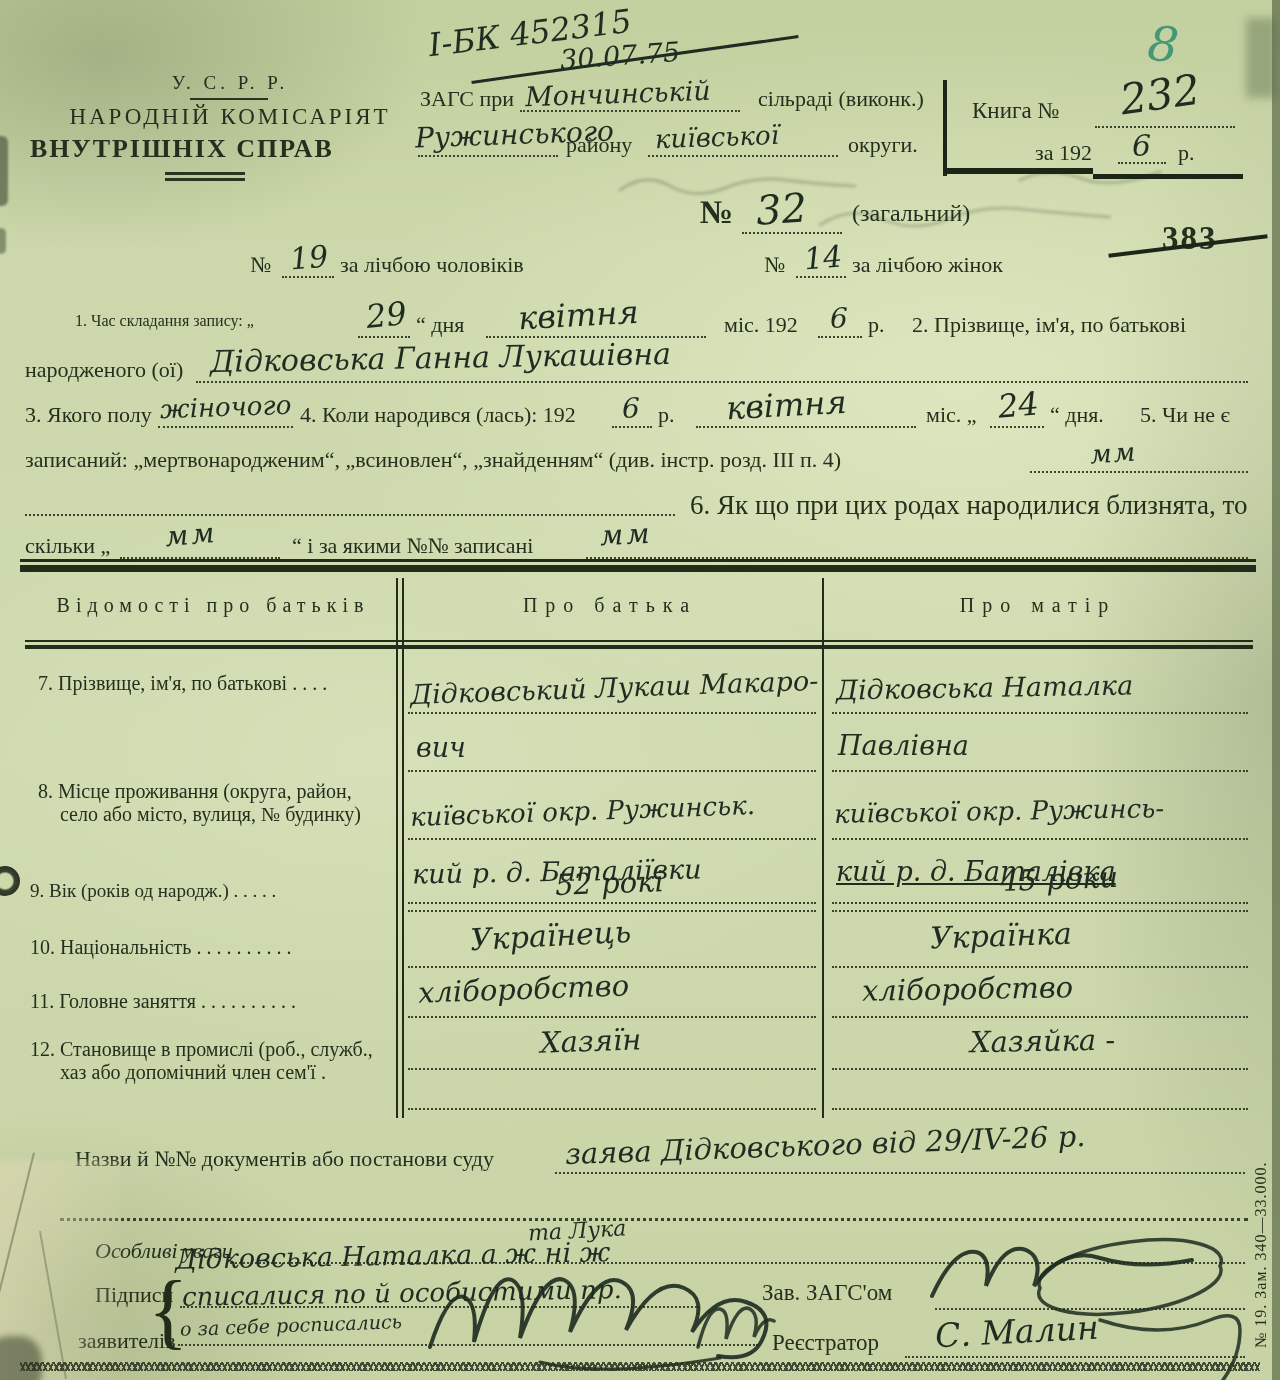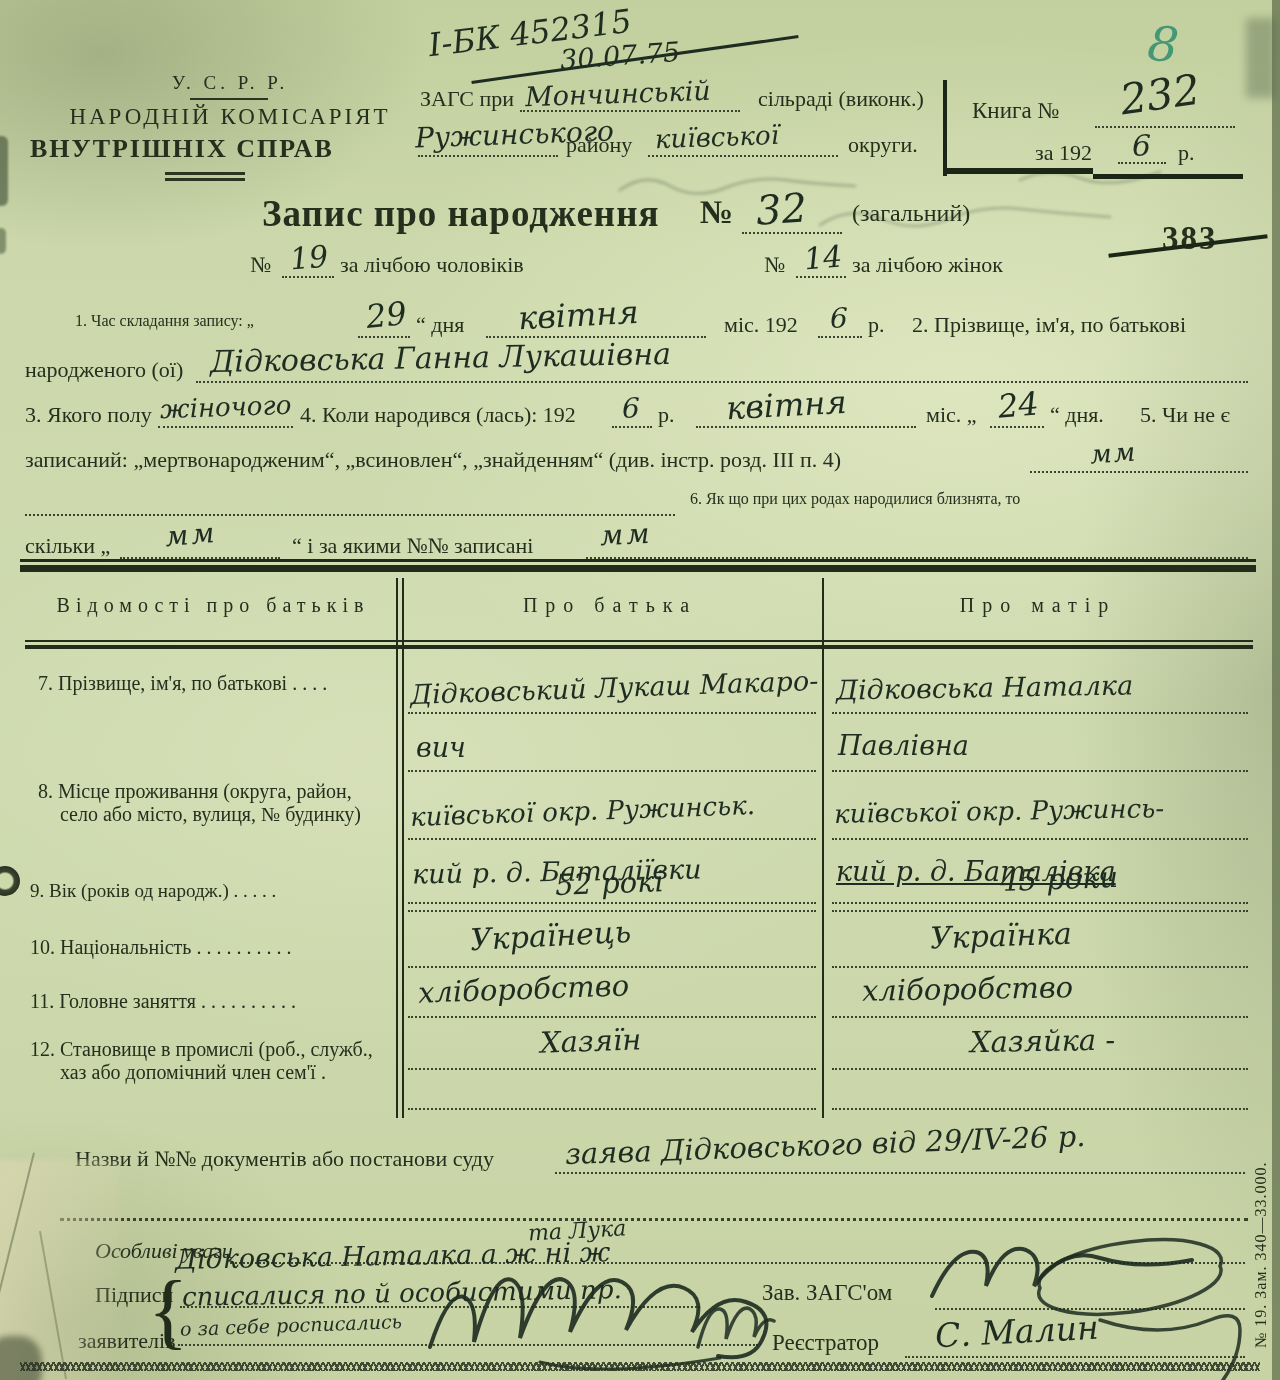--- a/index.html
+++ b/index.html
@@ -63,21 +63,20 @@
 
   <div class="abs print" style="left:1162px;top:220px;font-size:33px;font-weight:bold;letter-spacing:2px;">383</div>
   <div class="abs" style="left:1108px;top:244px;width:160px;height:4px;background:#1c2617;transform:rotate(-7deg);"></div>
 
   <svg class="abs" width="620" height="110" style="left:600px;top:150px;opacity:.22;filter:blur(1.5px);" viewBox="0 0 620 110">
     <path d="M20,40 q25,-18 50,-4 t55,2 t60,-8 t70,6" stroke="#2f7a55" stroke-width="3"></path>
     <path d="M220,75 q30,-20 62,-6 t66,0 t72,-10 t90,8" stroke="#2f7a55" stroke-width="3"></path>
     <path d="M420,30 q28,-14 60,-2 t80,-6" stroke="#2f7a55" stroke-width="3"></path>
   </svg>
 
-  <div class="abs print nowrap" style="left:262px;top:192px;font-size:37px;font-weight:bold;letter-spacing:1px;">Запис про народження</div>
   <div class="abs print nowrap" style="left:700px;top:194px;font-size:33px;font-weight:bold;">№</div>
   <div class="abs dots" style="left:742px;top:232px;width:100px;"></div>
   <div class="abs hw" style="left:756px;top:186px;font-size:40px;transform:rotate(-4deg);">32</div>
   <div class="abs print nowrap" style="left:852px;top:200px;font-size:24px;">(загальний)</div>
 
   <div class="abs print nowrap" style="left:250px;top:252px;font-size:22px;">№</div>
   <div class="abs dots" style="left:282px;top:276px;width:52px;"></div>
   <div class="abs hw" style="left:290px;top:240px;font-size:30px;transform:rotate(-5deg);">19</div>
   <div class="abs print nowrap" style="left:340px;top:252px;font-size:22px;">за лічбою чоловіків</div>
 
@@ -115,21 +114,21 @@
   <div class="abs dots" style="left:990px;top:426px;width:54px;"></div>
   <div class="abs hw" style="left:998px;top:386px;font-size:32px;transform:rotate(-5deg);">24</div>
   <div class="abs print nowrap" style="left:1050px;top:402px;font-size:22px;">“ дня.</div>
   <div class="abs print nowrap" style="left:1140px;top:402px;font-size:22px;">5. Чи не є</div>
 
   <div class="abs print nowrap" style="left:25px;top:447px;font-size:22px;">записаний: „мертвонародженим“, „всиновлен“, „знайденням“ (див. інстр. розд. ІІІ п. 4)</div>
   <div class="abs dots" style="left:1030px;top:471px;width:218px;"></div>
   <div class="abs hw" style="left:1090px;top:438px;font-size:26px;letter-spacing:2px;transform:rotate(-4deg);">мм</div>
 
   <div class="abs dots" style="left:25px;top:514px;width:650px;"></div>
-  <div class="abs print nowrap" style="left:690px;top:490px;font-size:16px;text-align:right;">6. Як що при цих родах народилися близнята, то</div>
+  <div class="abs print nowrap" style="left:690px;top:490px;font-size:27px;text-align:right;">6. Як що при цих родах народилися близнята, то</div>
 
   <div class="abs print nowrap" style="left:25px;top:533px;font-size:22px;">скільки „</div>
   <div class="abs dots" style="left:120px;top:557px;width:160px;"></div>
   <div class="abs hw" style="left:165px;top:518px;font-size:28px;letter-spacing:3px;transform:rotate(-5deg);">мм</div>
   <div class="abs print nowrap" style="left:292px;top:533px;font-size:22px;">“ і за якими №№ записані</div>
   <div class="abs dots" style="left:586px;top:557px;width:662px;"></div>
   <div class="abs hw" style="left:600px;top:518px;font-size:28px;letter-spacing:3px;transform:rotate(-3deg);">мм</div>
 
   <div class="abs solid" style="left:20px;top:559px;width:1236px;height:3px;"></div>
   <div class="abs solid" style="left:20px;top:565px;width:1236px;height:7px;"></div>

